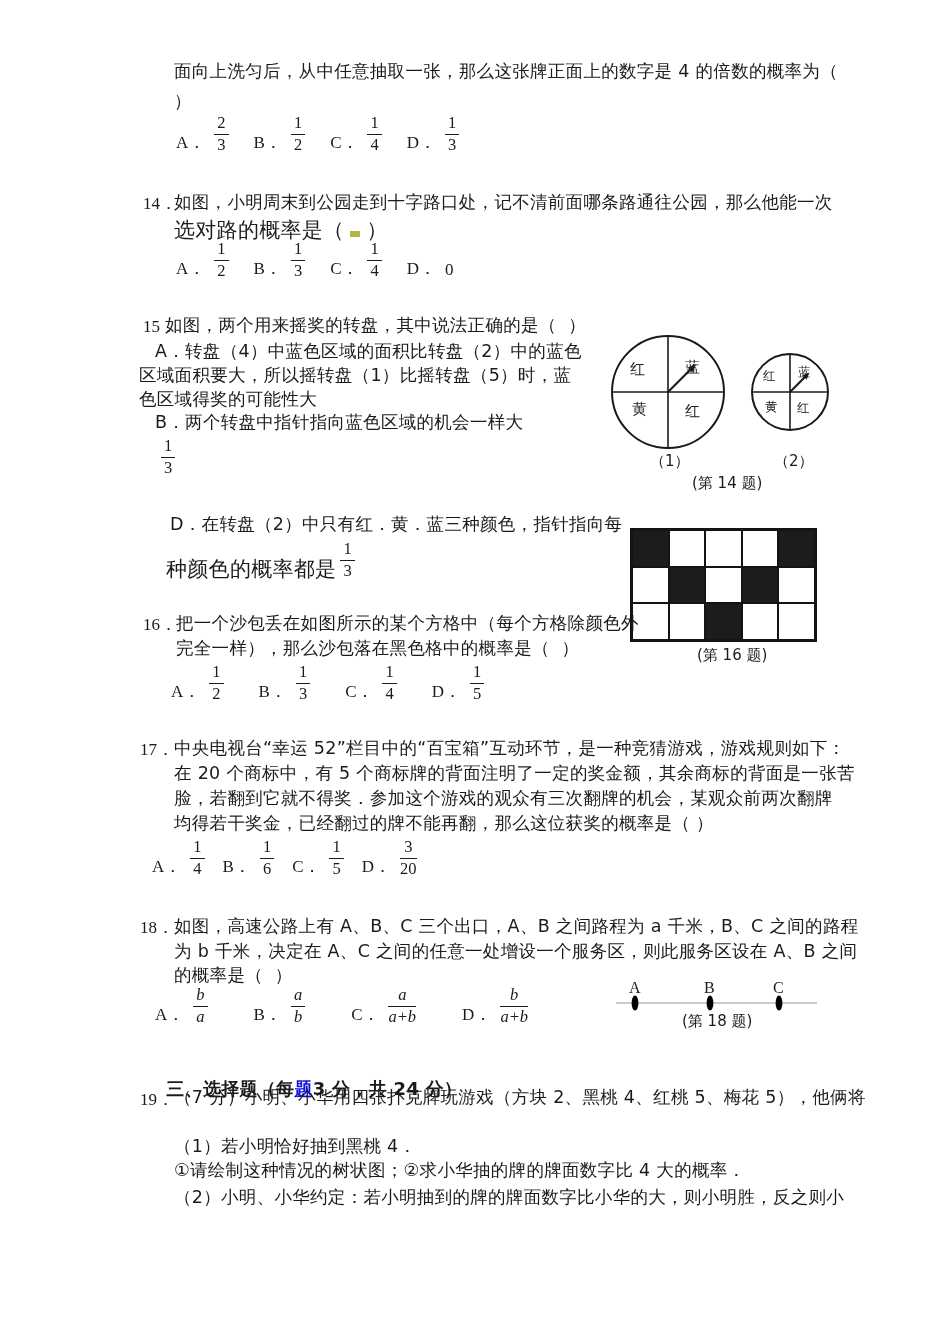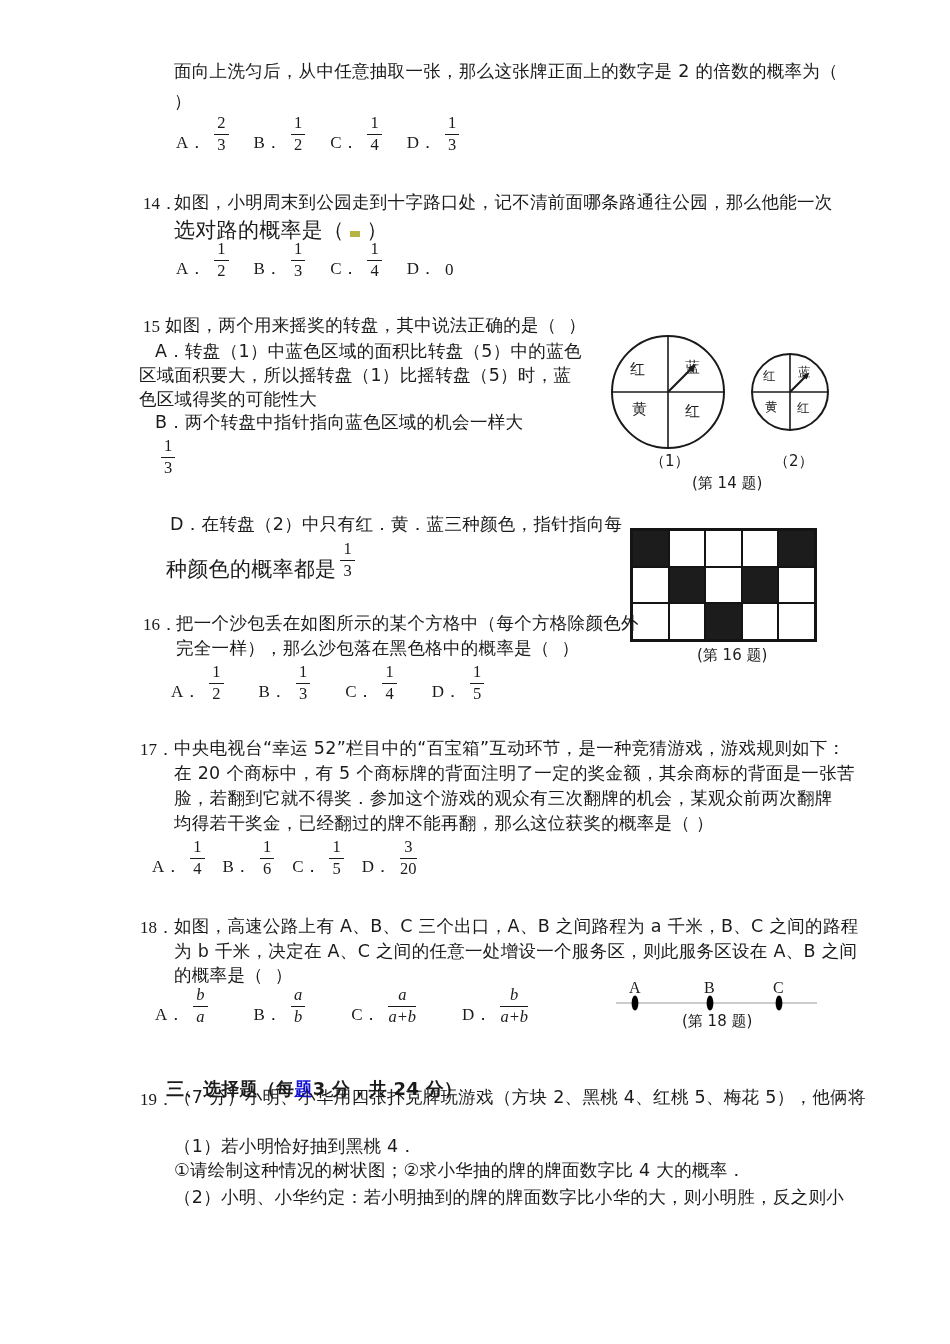--- a/index.html
+++ b/index.html
@@ -29,21 +29,21 @@
   .grid16 .cell.black{background:#1c1c1c;}
   .heading{position:absolute;font-size:18px;font-weight:bold;letter-spacing:.3px;white-space:pre;}
   .heading a{color:#1313d8;text-decoration:underline;cursor:pointer;}
   .nl-label{position:absolute;font-family:"Liberation Serif","DejaVu Serif",serif;font-size:16px;}
 </style>
 </head>
 <body>
 
 <div class="page">
 
-  <div class="line" style="left:174px;top:60px">面向上洗匀后，从中任意抽取一张，那么这张牌正面上的数字是 2 的倍数的概率为（</div>
+  <div class="line" style="left:174px;top:60px">面向上洗匀后，从中任意抽取一张，那么这张牌正面上的数字是 4 的倍数的概率为（</div>
   <div class="line" style="left:174px;top:90px">）</div>
   <div class="optrow" style="left:176px;top:114px;gap:25px">
     <div class="opt">
       <span class="ol">A．</span>
       <span class="frac">
           <span class="n">2</span>
           <span class="d">3</span>
         </span>
     </div>
     <div class="opt">
@@ -99,21 +99,21 @@
         </span>
     </div>
     <div class="opt">
       <span class="ol">D．</span>
       <span class="dval">0</span>
     </div>
   </div>
 
   <div class="qnum" style="left:143px;top:315px">15．</div>
   <div class="line" style="left:165px;top:314px">如图，两个用来摇奖的转盘，其中说法正确的是（  ）</div>
-  <div class="line" style="left:155px;top:340px">A．转盘（1）中蓝色区域的面积比转盘（5）中的蓝色</div>
+  <div class="line" style="left:155px;top:340px">A．转盘（4）中蓝色区域的面积比转盘（2）中的蓝色</div>
   <div class="line" style="left:139px;top:364px">区域面积要大，所以摇转盘（1）比摇转盘（5）时，蓝</div>
   <div class="line" style="left:139px;top:388px">色区域得奖的可能性大</div>
   <div class="line" style="left:155px;top:411px">B．两个转盘中指针指向蓝色区域的机会一样大</div>
   <div class="flexline" style="left:157px;top:437px">
     <span class="frac" style="margin-left:4px">
         <span class="n">1</span>
         <span class="d">3</span>
       </span>
   </div>
   <div class="line" style="left:170px;top:513px">D．在转盘（2）中只有红．黄．蓝三种颜色，指针指向每</div>

